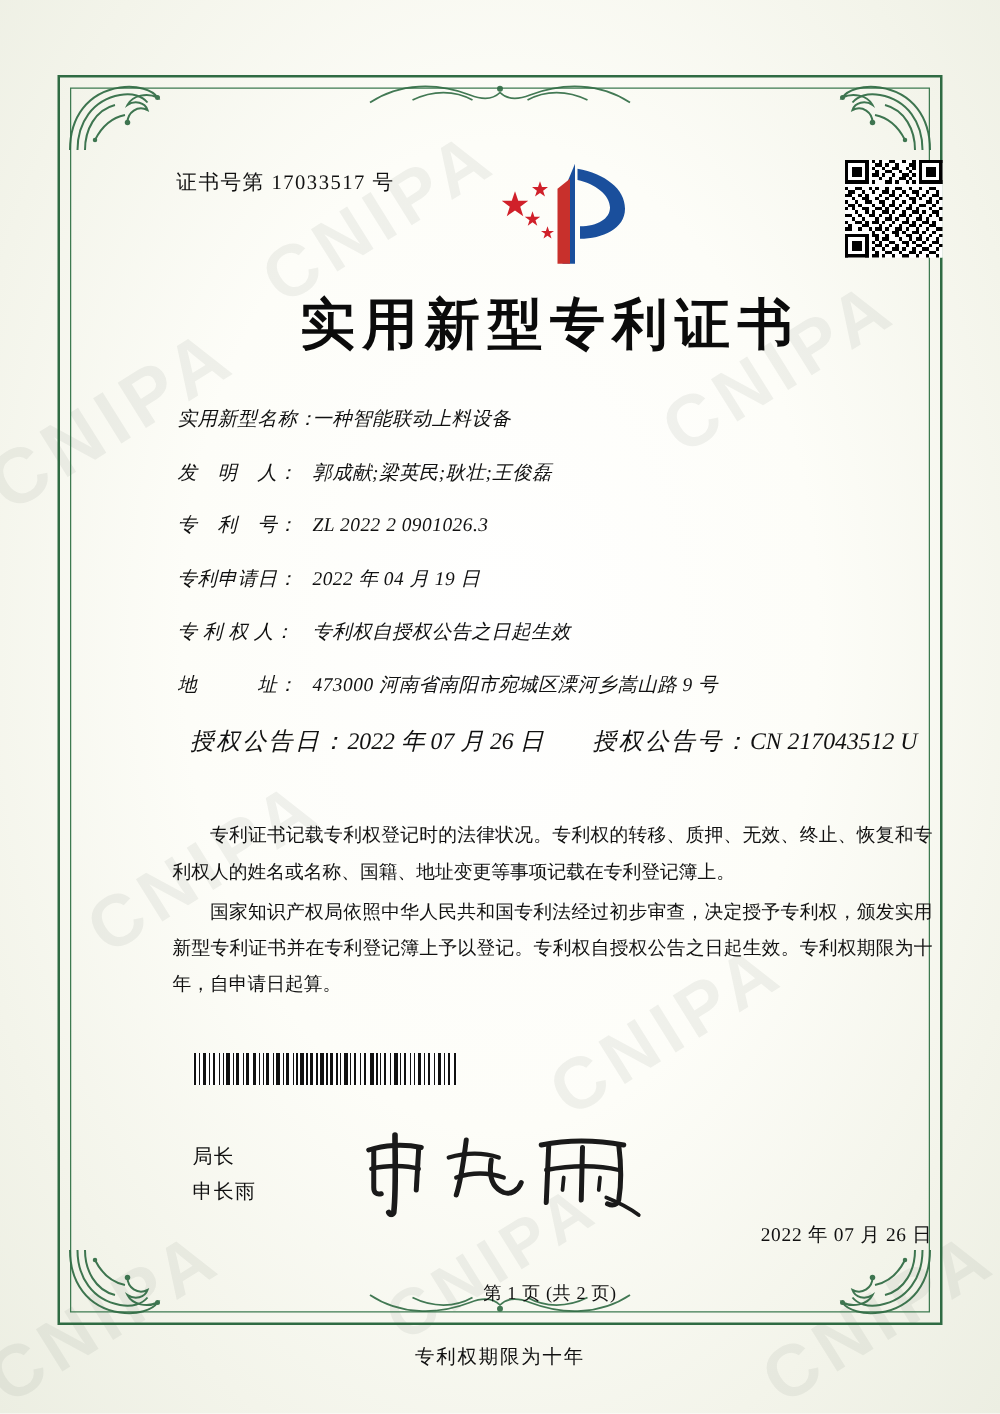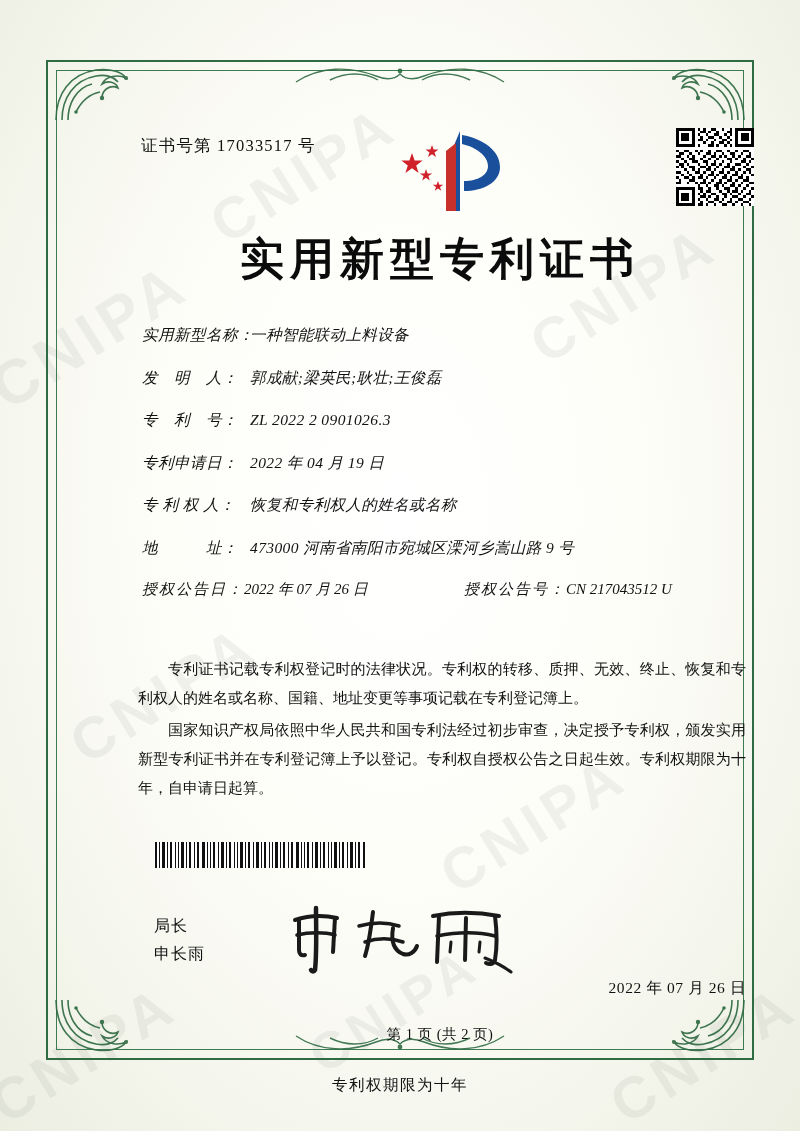--- a/index.html
+++ b/index.html
@@ -143,23 +143,24 @@
     white-space: nowrap;
   }
   .f-value {
     flex: 1;
     letter-spacing: 0.4px;
   }
 
   .row-two {
     display: flex;
     align-items: baseline;
-    font-size: 15px;
+    font-size: 19px;
     color: #111;
     margin-bottom: 10px;
+    justify-content: center;
   }
   .row-two .left { width: 322px; flex: 0 0 322px; }
   .row-two .lab { letter-spacing: 2px; }
 
   .paras {
     position: absolute;
     left: 42px; right: 38px; top: 585px;
     font-size: 15px;
     line-height: 1.95;
     color: #111;
@@ -587,21 +588,21 @@
       <div class="field">
         <span class="f-label">专　利　号：</span>
         <span class="f-value mono-sp">ZL 2022 2 0901026.3</span>
       </div>
       <div class="field">
         <span class="f-label">专利申请日：</span>
         <span class="f-value">2022 年 04 月 19 日</span>
       </div>
       <div class="field">
         <span class="f-label">专 利 权 人：</span>
-        <span class="f-value">恢复和专利权人的姓名或名称</span>
+        <span class="f-value">专利权自授权公告之日起生效</span>
       </div>
       <div class="field">
         <span class="f-label">地　　　址：</span>
         <span class="f-value">473000 河南省南阳市宛城区溧河乡嵩山路 9 号</span>
       </div>
 
       <div class="row-two">
         <div class="left">
           <span class="lab">授权公告日：</span><span>2022 年 07 月 26 日</span>
         </div>

